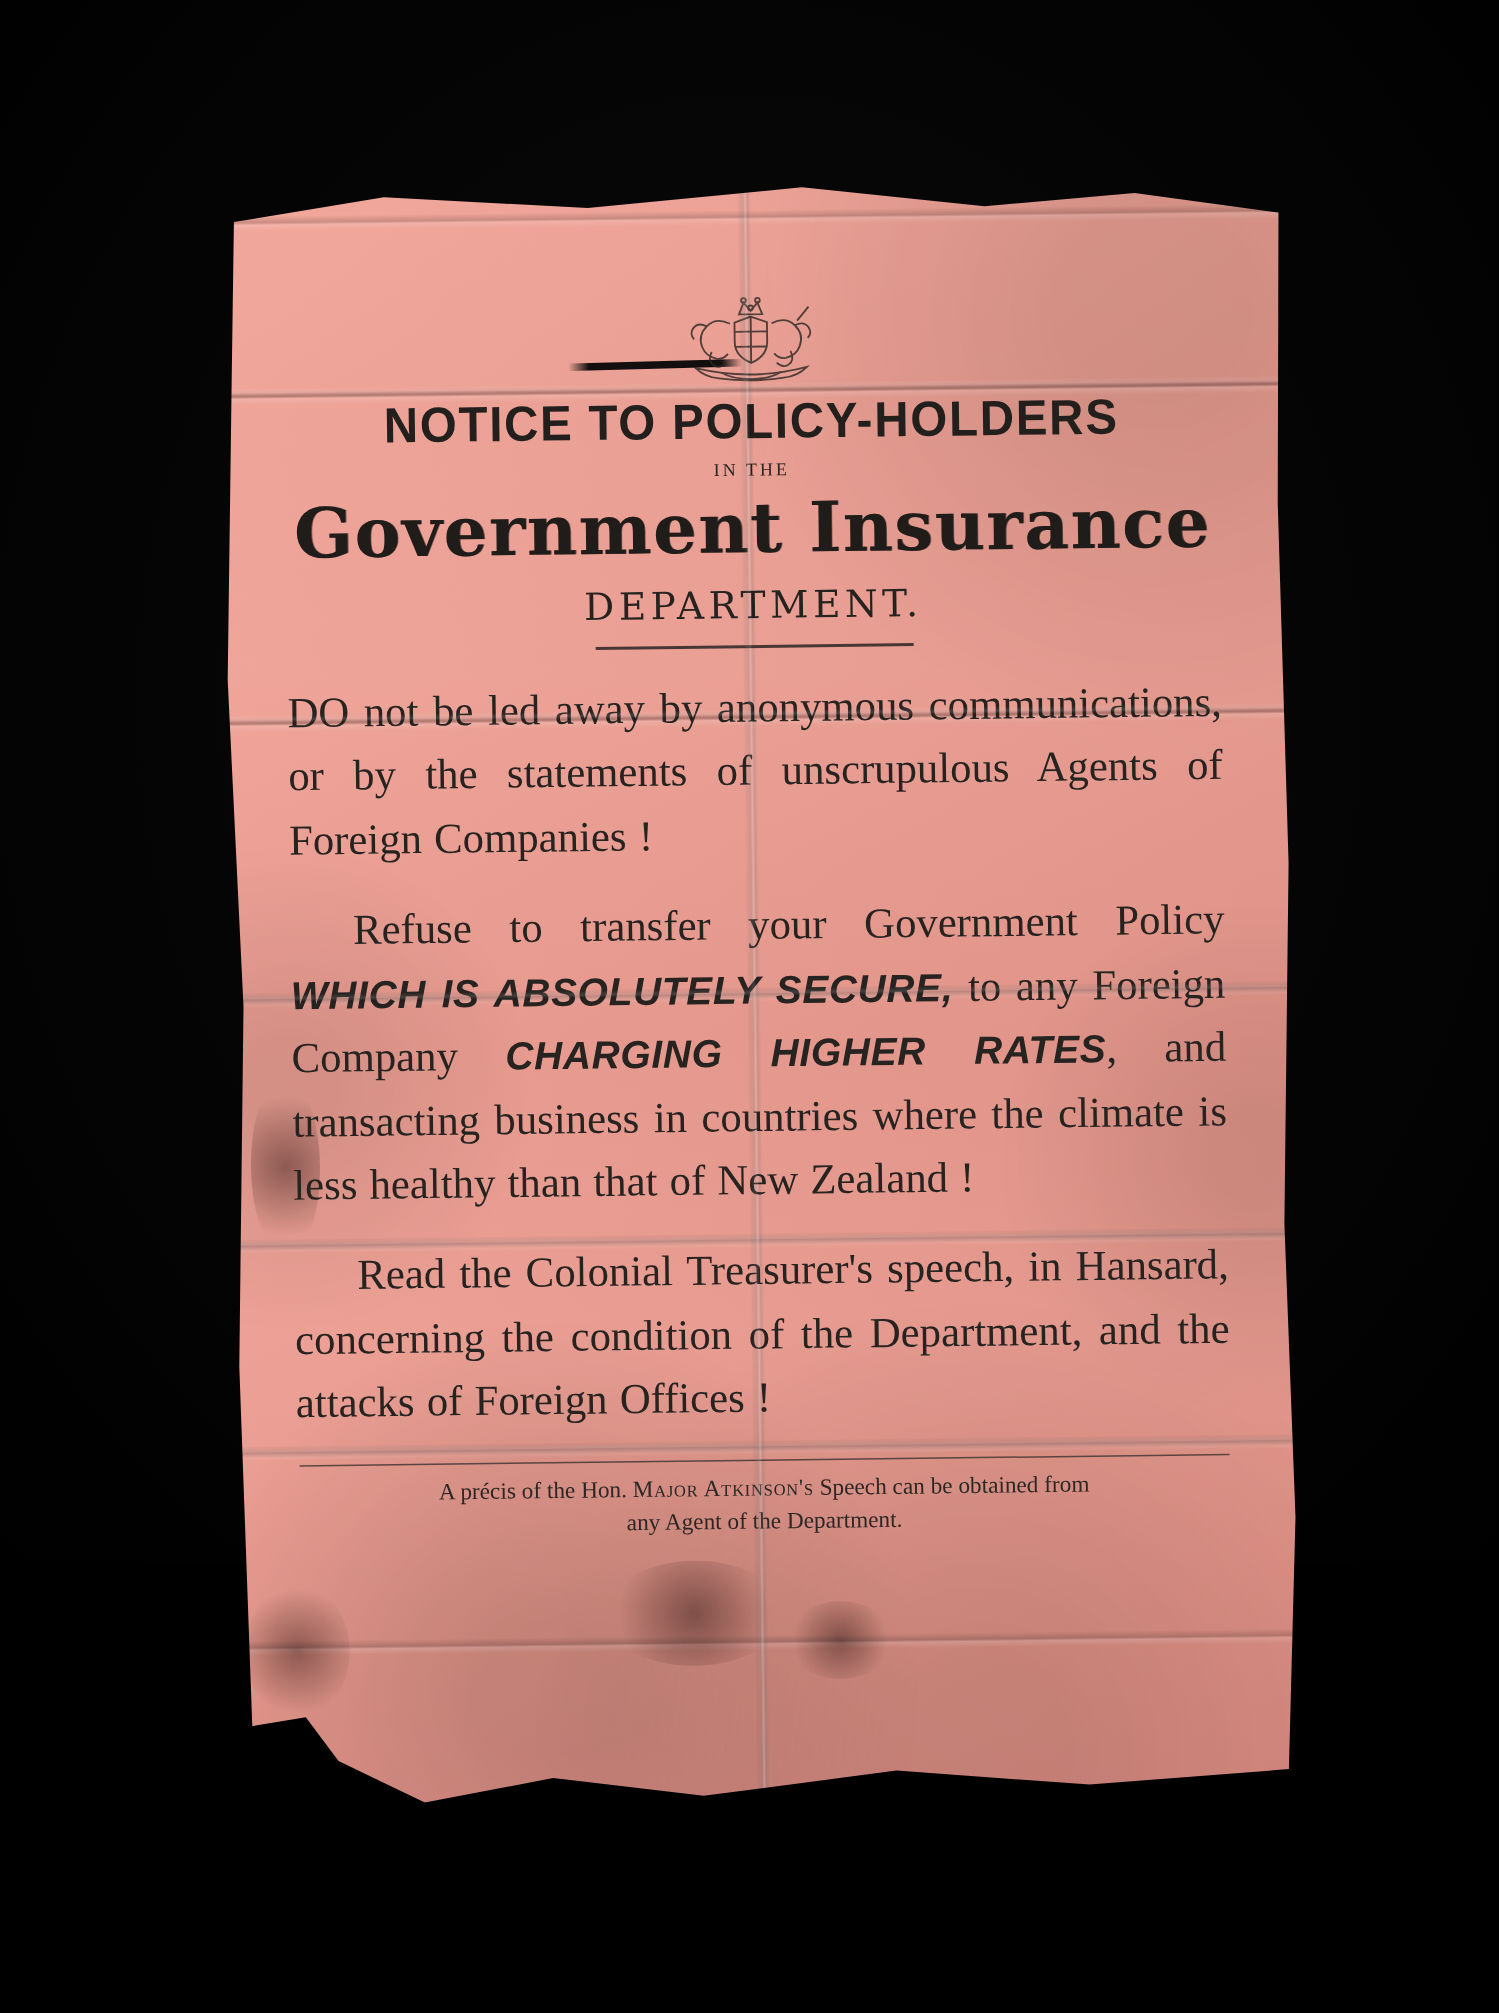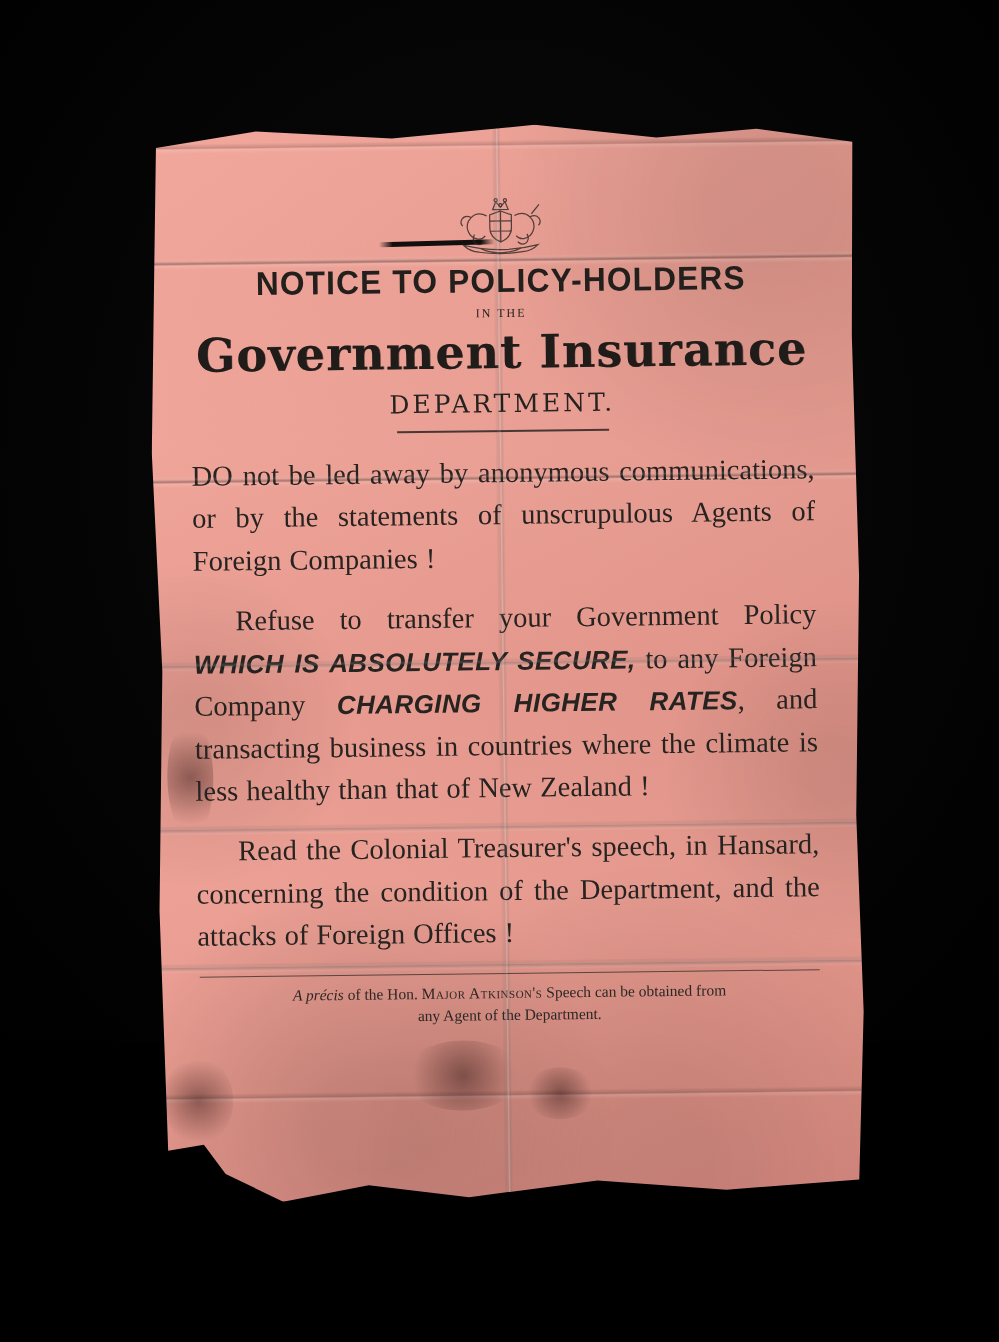--- a/index.html
+++ b/index.html
@@ -178,21 +178,21 @@
   }
   .footer {
     font-family: "Liberation Serif", serif;
     font-size: 15.5px;
     line-height: 1.42;
     color: #2c2725;
     text-align: center;
     padding: 0 16px;
   }
   .footer .sc { font-variant: small-caps; letter-spacing: 0.5px; }
-  .footer .it { font-style: italic; }
+  .footer .it { }
 
   
   .overlay-fold {
     position: absolute;
     inset: 0;
     pointer-events: none;
   }
   .overlay-fold .l {
     position: absolute;
     left: 0; right: 0;

